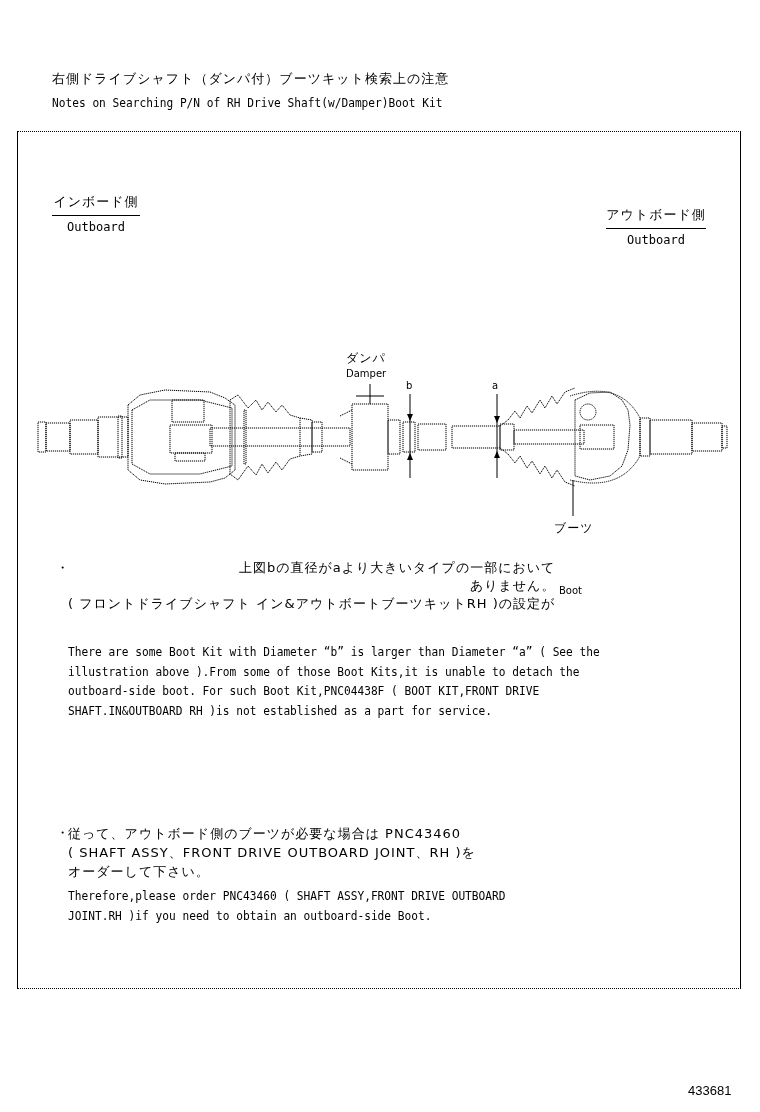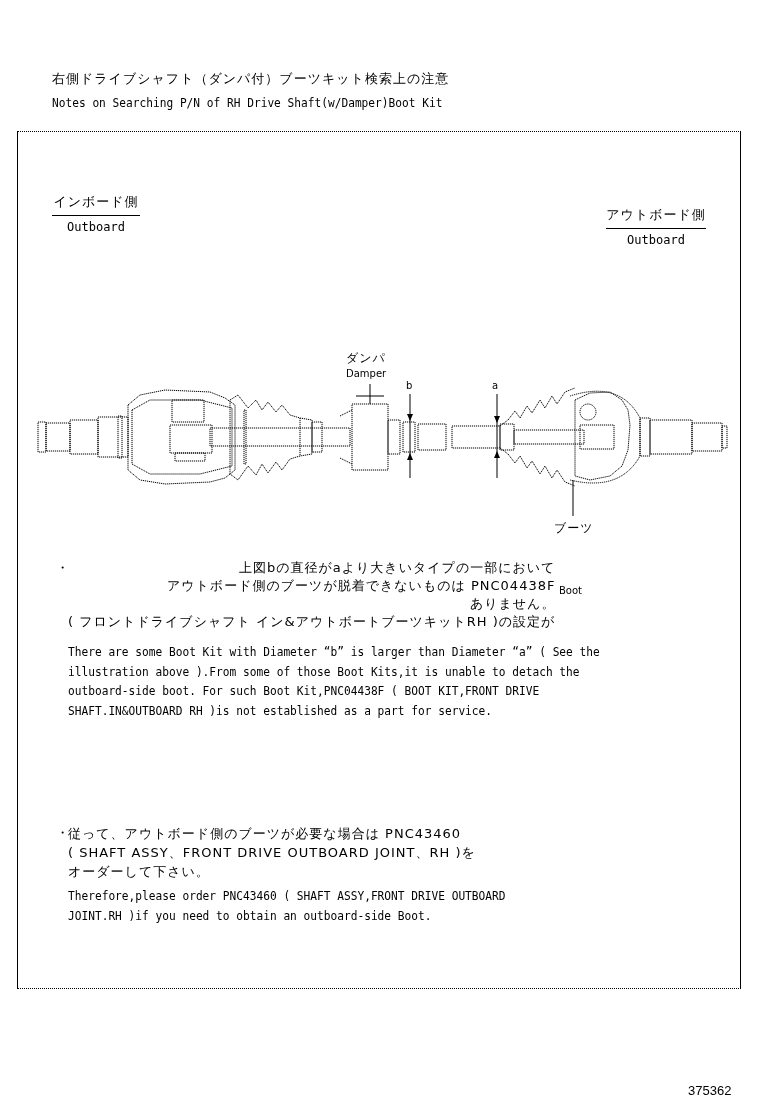--- a/index.html
+++ b/index.html
@@ -104,21 +104,20 @@
     <path d="M494 416 L500 416 L497 423 Z"></path>
     <path d="M494 458 L500 458 L497 451 Z"></path>
   </g>
 </svg>
 
 <div class="abs" style="left:56px;top:559px;">
   <div class="jp" style="position:relative;">
     <span style="position:absolute;left:0;top:0;">・</span>
     <div style="margin-left:12px;line-height:18px;text-align:right;">
       <div>上図bの直径がaより大きいタイプの一部において</div>
-      <div>アウトボード側のブーツが脱着できないものは PNC04438F</div>
       <div>ありません。</div>
       <div>( フロントドライブシャフト イン&amp;アウトボートブーツキットRH )の設定が</div>
     </div>
   </div>
 </div>
 <div class="abs en" style="left:68px;top:642px;line-height:19.5px;font-size:13px;">
   <div>There are some Boot Kit with Diameter “b” is larger than Diameter “a” ( See the</div>
   <div>illustration above ).From some of those Boot Kits,it is unable to detach the</div>
   <div>outboard-side boot.  For such Boot Kit,PNC04438F ( BOOT KIT,FRONT DRIVE</div>
   <div>SHAFT.IN&amp;OUTBOARD RH )is not established as a part for service.</div>
@@ -132,13 +131,13 @@
       <div>( SHAFT ASSY、FRONT DRIVE OUTBOARD JOINT、RH )を</div>
       <div>オーダーして下さい。</div>
     </div>
   </div>
 </div>
 <div class="abs en" style="left:68px;top:886px;line-height:20px;font-size:13px;">
   <div>Therefore,please order PNC43460 ( SHAFT ASSY,FRONT DRIVE OUTBOARD</div>
   <div>JOINT.RH )if you need to obtain an outboard-side Boot.</div>
 </div>
 
-<div class="abs" style="left:688px;top:1083px;font-size:13px;font-family:'Liberation Sans',sans-serif;">375362</div>
+<div class="abs" style="left:688px;top:1083px;font-size:13px;font-family:'Liberation Sans',sans-serif;">433681</div>
 
 </body></html>

